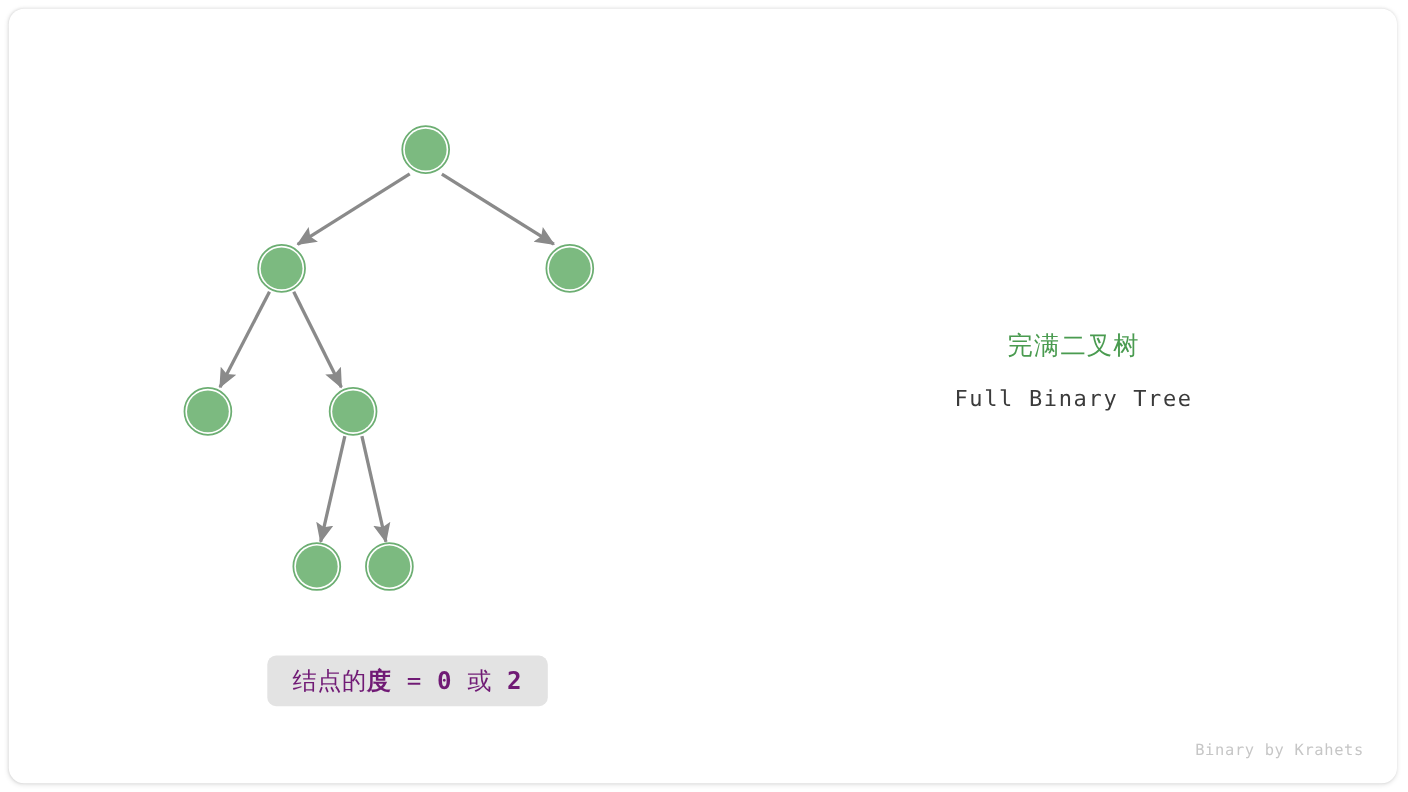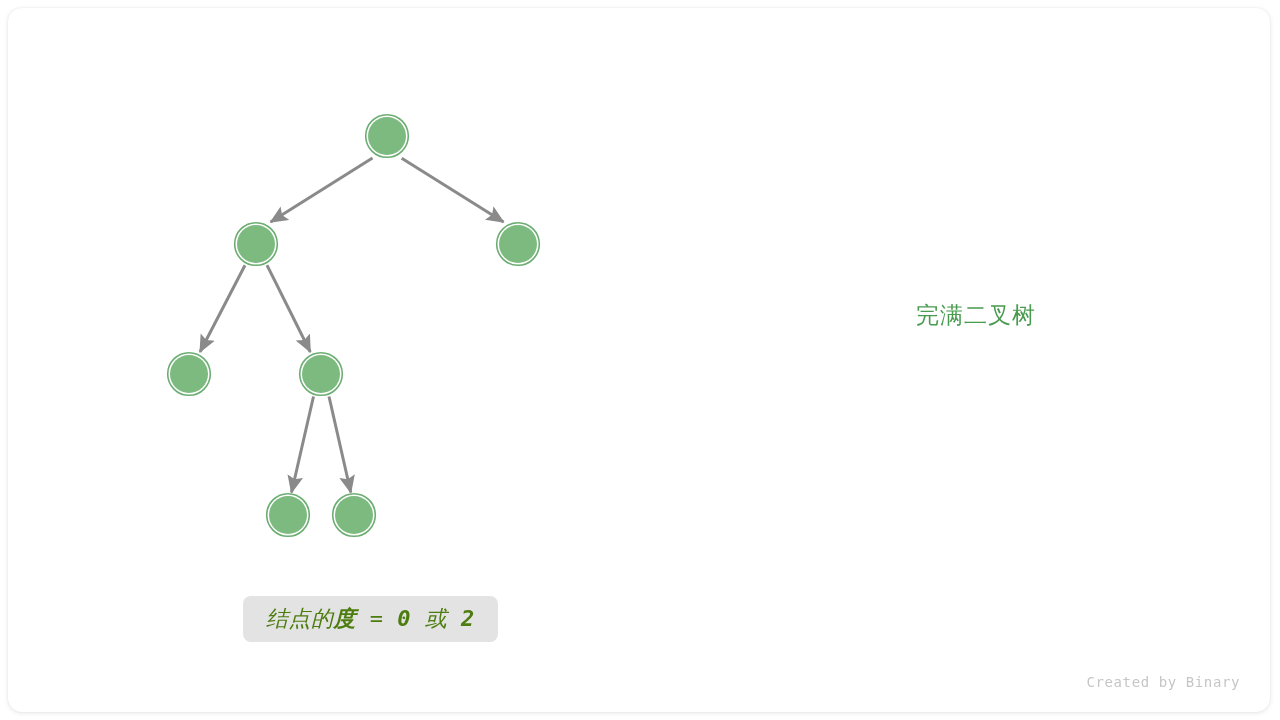--- a/index.html
+++ b/index.html
@@ -145,22 +145,23 @@
         </g>
         <g>
           <circle cx="346" cy="507" r="21.3" fill="none" stroke="#6cae72" stroke-width="1.6"></circle>
           <circle cx="346" cy="507" r="19" fill="#7cba80"></circle>
         </g>
       </g>
     </svg>
 
     <div id="label-block">
       <div id="title-cn" style="color: rgb(74, 155, 80);">完满二叉树</div>
+      <div id="title-en" style="color: rgb(59, 59, 59);">Full Binary Tree</div>
     </div>
 
     <div id="caption-box" style="background: rgb(227, 227, 227);">
-      <div id="caption-text" style="color: #4d7c0f; font-style: italic;"><span>结点的</span><span class="b">度</span><span> = </span><span class="b">0</span><span> 或 </span><span class="b">2</span></div>
+      <div id="caption-text" style="color: #701a75;"><span>结点的</span><span class="b">度</span><span> = </span><span class="b">0</span><span> 或 </span><span class="b">2</span></div>
     </div>
 
-    <div id="credit" style="color: rgb(198, 198, 198);">Created by Binary</div>
+    <div id="credit" style="color: rgb(198, 198, 198);">Binary by Krahets</div>
 
   </div>
 </div>
 
 </body></html>

